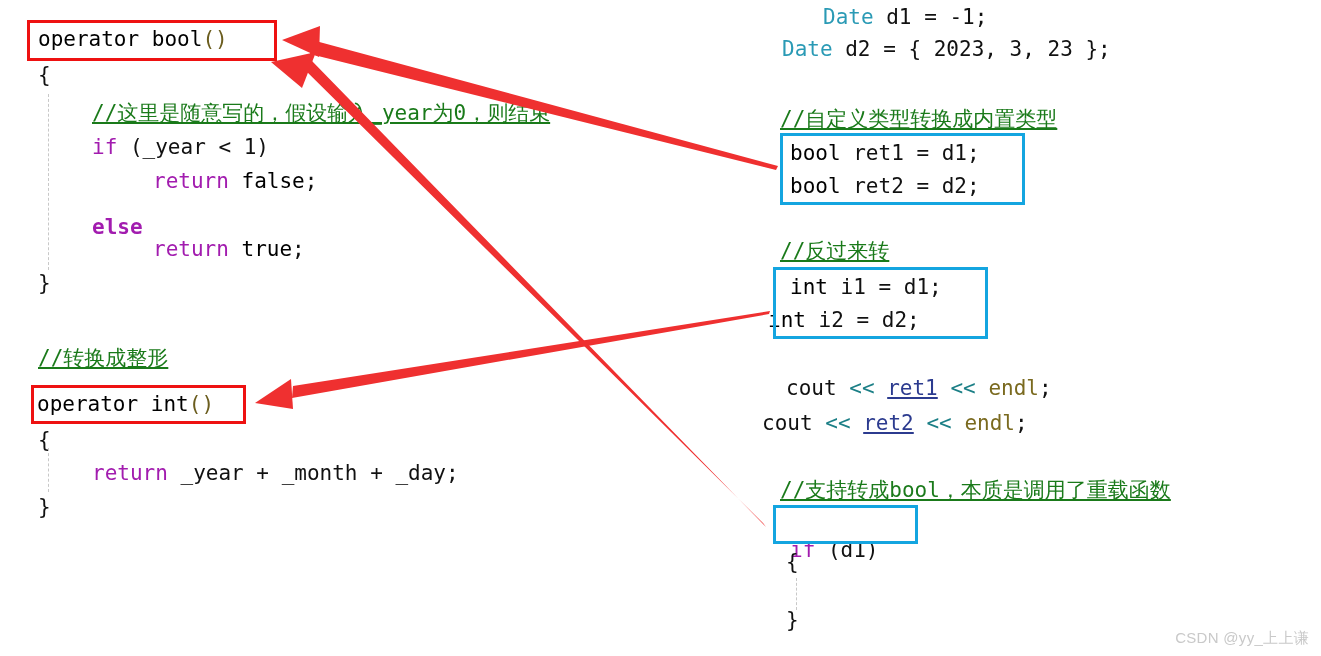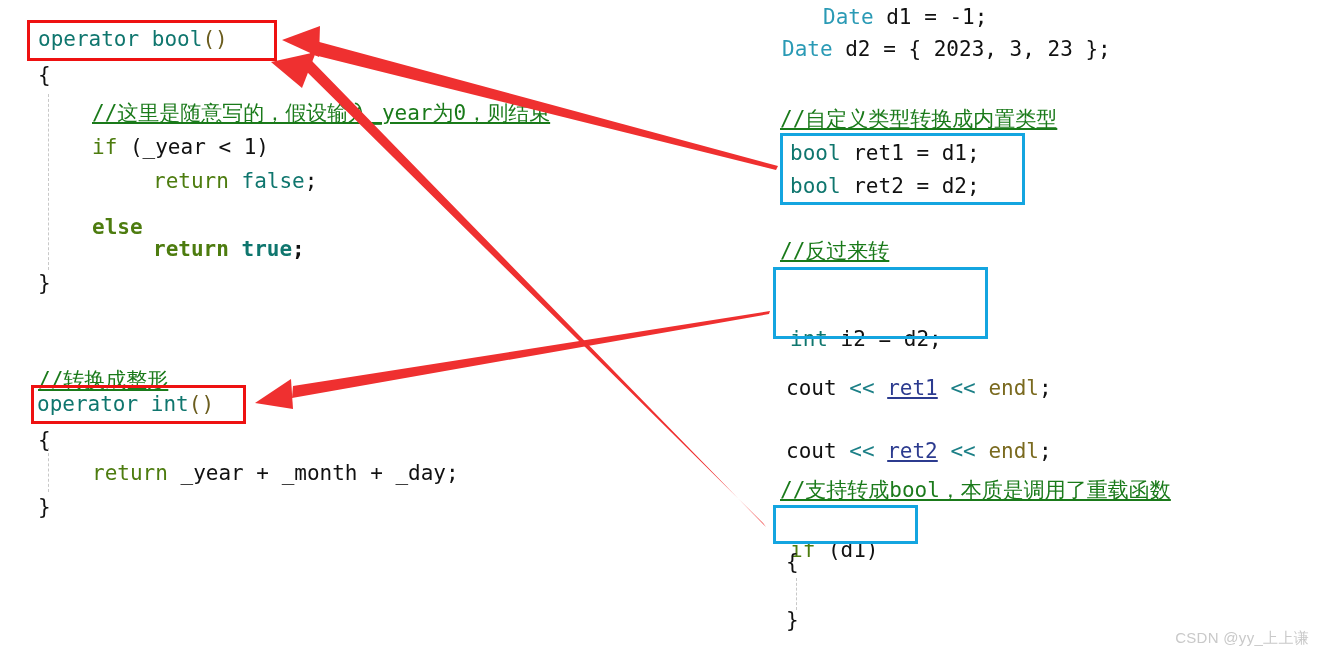--- a/index.html
+++ b/index.html
@@ -29,22 +29,22 @@
     position: absolute;
     white-space: pre;
     font-family: "DejaVu Sans Mono", "Liberation Mono", monospace;
     font-size: 21px;
     line-height: 34px;
     color: #1a7a1a;
     text-decoration: underline;
     text-decoration-color: #1a7a1a;
     text-underline-offset: 2px;
   }
-  .kw   { color: #4d7c0f; }   
-  .blue { color: #0f766e; }   
+  .kw   { color: #a21caf; }   
+  .blue { color: #000000; }   
   .type { color: #2a9ab5; }   
   .punct{ color: #111111; }
   .paren{ color: #6b5d1e; }   
   .shift{ color: #1b7f86; }   
   .endl { color: #7a6a1f; }
   .ident{ color: #2c3b8f; text-decoration: underline; }
 
   
   .guide {
     position: absolute;
@@ -96,25 +96,25 @@
   <div class="guide" style="left:48px; top:94px; height:176px;"></div>
 
   <div class="cmt" style="left:92px; top:96px;">//这里是随意写的，假设输入_year为0，则结束</div>
 
   <div class="code" style="left:92px; top:130px;"><span class="kw">if</span><span> (_year &lt; 1)</span></div>
 
   <div class="code" style="left:153px; top:164px;"><span class="kw">return</span><span> </span><span class="blue">false</span><span class="punct">;</span></div>
 
   <div class="code" style="left:92px; top:210px;font-weight:bold;"><span class="kw">else</span></div>
 
-  <div class="code" style="left:153px; top:232px;font-weight:bold;"><span class="kw">return</span><span> </span><span class="blue">true</span><span class="punct">;</span></div>
+  <div class="code" style="left:153px; top:232px;"><span class="kw">return</span><span> </span><span class="blue">true</span><span class="punct">;</span></div>
 
   <div class="code" style="left:38px; top:266px;">}</div>
 
-  <div class="cmt" style="left:38px; top:363px;">//转换成整形</div>
+  <div class="cmt" style="left:38px; top:341px;">//转换成整形</div>
 
   <div class="code" style="left:37px; top:387px;"><span class="blue">operator</span><span> </span><span class="blue">int</span><span class="paren">()</span></div>
 
   <div class="box box-red" style="left:31px; top:385px; width:215px; height:39px;"></div>
 
   <div class="code" style="left:38px; top:423px;">{</div>
 
   <div class="guide" style="left:48px; top:448px; height:44px;"></div>
 
   <div class="code" style="left:92px; top:456px;"><span class="kw">return</span><span> _year + _month + _day;</span></div>
@@ -128,28 +128,29 @@
   <div class="cmt" style="left:780px; top:102px;">//自定义类型转换成内置类型</div>
 
   <div class="code" style="left:790px; top:136px;"><span class="blue">bool</span><span> ret1 = d1;</span></div>
 
   <div class="code" style="left:790px; top:169px;"><span class="blue">bool</span><span> ret2 = d2;</span></div>
 
   <div class="box box-cyan" style="left:780px; top:133px; width:245px; height:72px;"></div>
 
   <div class="cmt" style="left:780px; top:234px;">//反过来转</div>
 
+  <div class="code" style="left:790px; top:270px;"><span class="blue">int</span><span> i1 = d1;</span></div>
 
-  <div class="code" style="left:790px; top:303px;margin-top:19px;"><span class="blue">int</span><span> i2 = d2;</span></div>
+  <div class="code" style="left:768px; top:303px;"><span class="blue">int</span><span> i2 = d2;</span></div>
 
   <div class="box box-cyan" style="left:773px; top:267px; width:215px; height:72px;"></div>
 
   <div class="code" style="left:786px; top:371px;"><span>cout</span><span> </span><span class="shift">&lt;&lt;</span><span> </span><span class="ident">ret1</span><span> </span><span class="shift">&lt;&lt;</span><span> </span><span class="endl">endl</span><span class="punct">;</span></div>
 
-  <div class="code" style="left:786px; top:406px;margin-top:28px;"><span>cout</span><span> </span><span class="shift">&lt;&lt;</span><span> </span><span class="ident">ret2</span><span> </span><span class="shift">&lt;&lt;</span><span> </span><span class="endl">endl</span><span class="punct">;</span></div>
+  <div class="code" style="left:762px; top:406px;"><span>cout</span><span> </span><span class="shift">&lt;&lt;</span><span> </span><span class="ident">ret2</span><span> </span><span class="shift">&lt;&lt;</span><span> </span><span class="endl">endl</span><span class="punct">;</span></div>
 
   <div class="cmt" style="left:780px; top:473px;">//支持转成bool，本质是调用了重载函数</div>
 
   <div class="code" style="left:790px; top:508px;margin-top:25px;"><span class="kw">if</span><span> (d1)</span></div>
 
   <div class="box box-cyan" style="left:773px; top:505px; width:145px; height:39px;"></div>
 
   <div class="code" style="left:786px; top:545px;">{</div>
 
   <div class="guide" style="left:796px; top:578px; height:32px;"></div>

